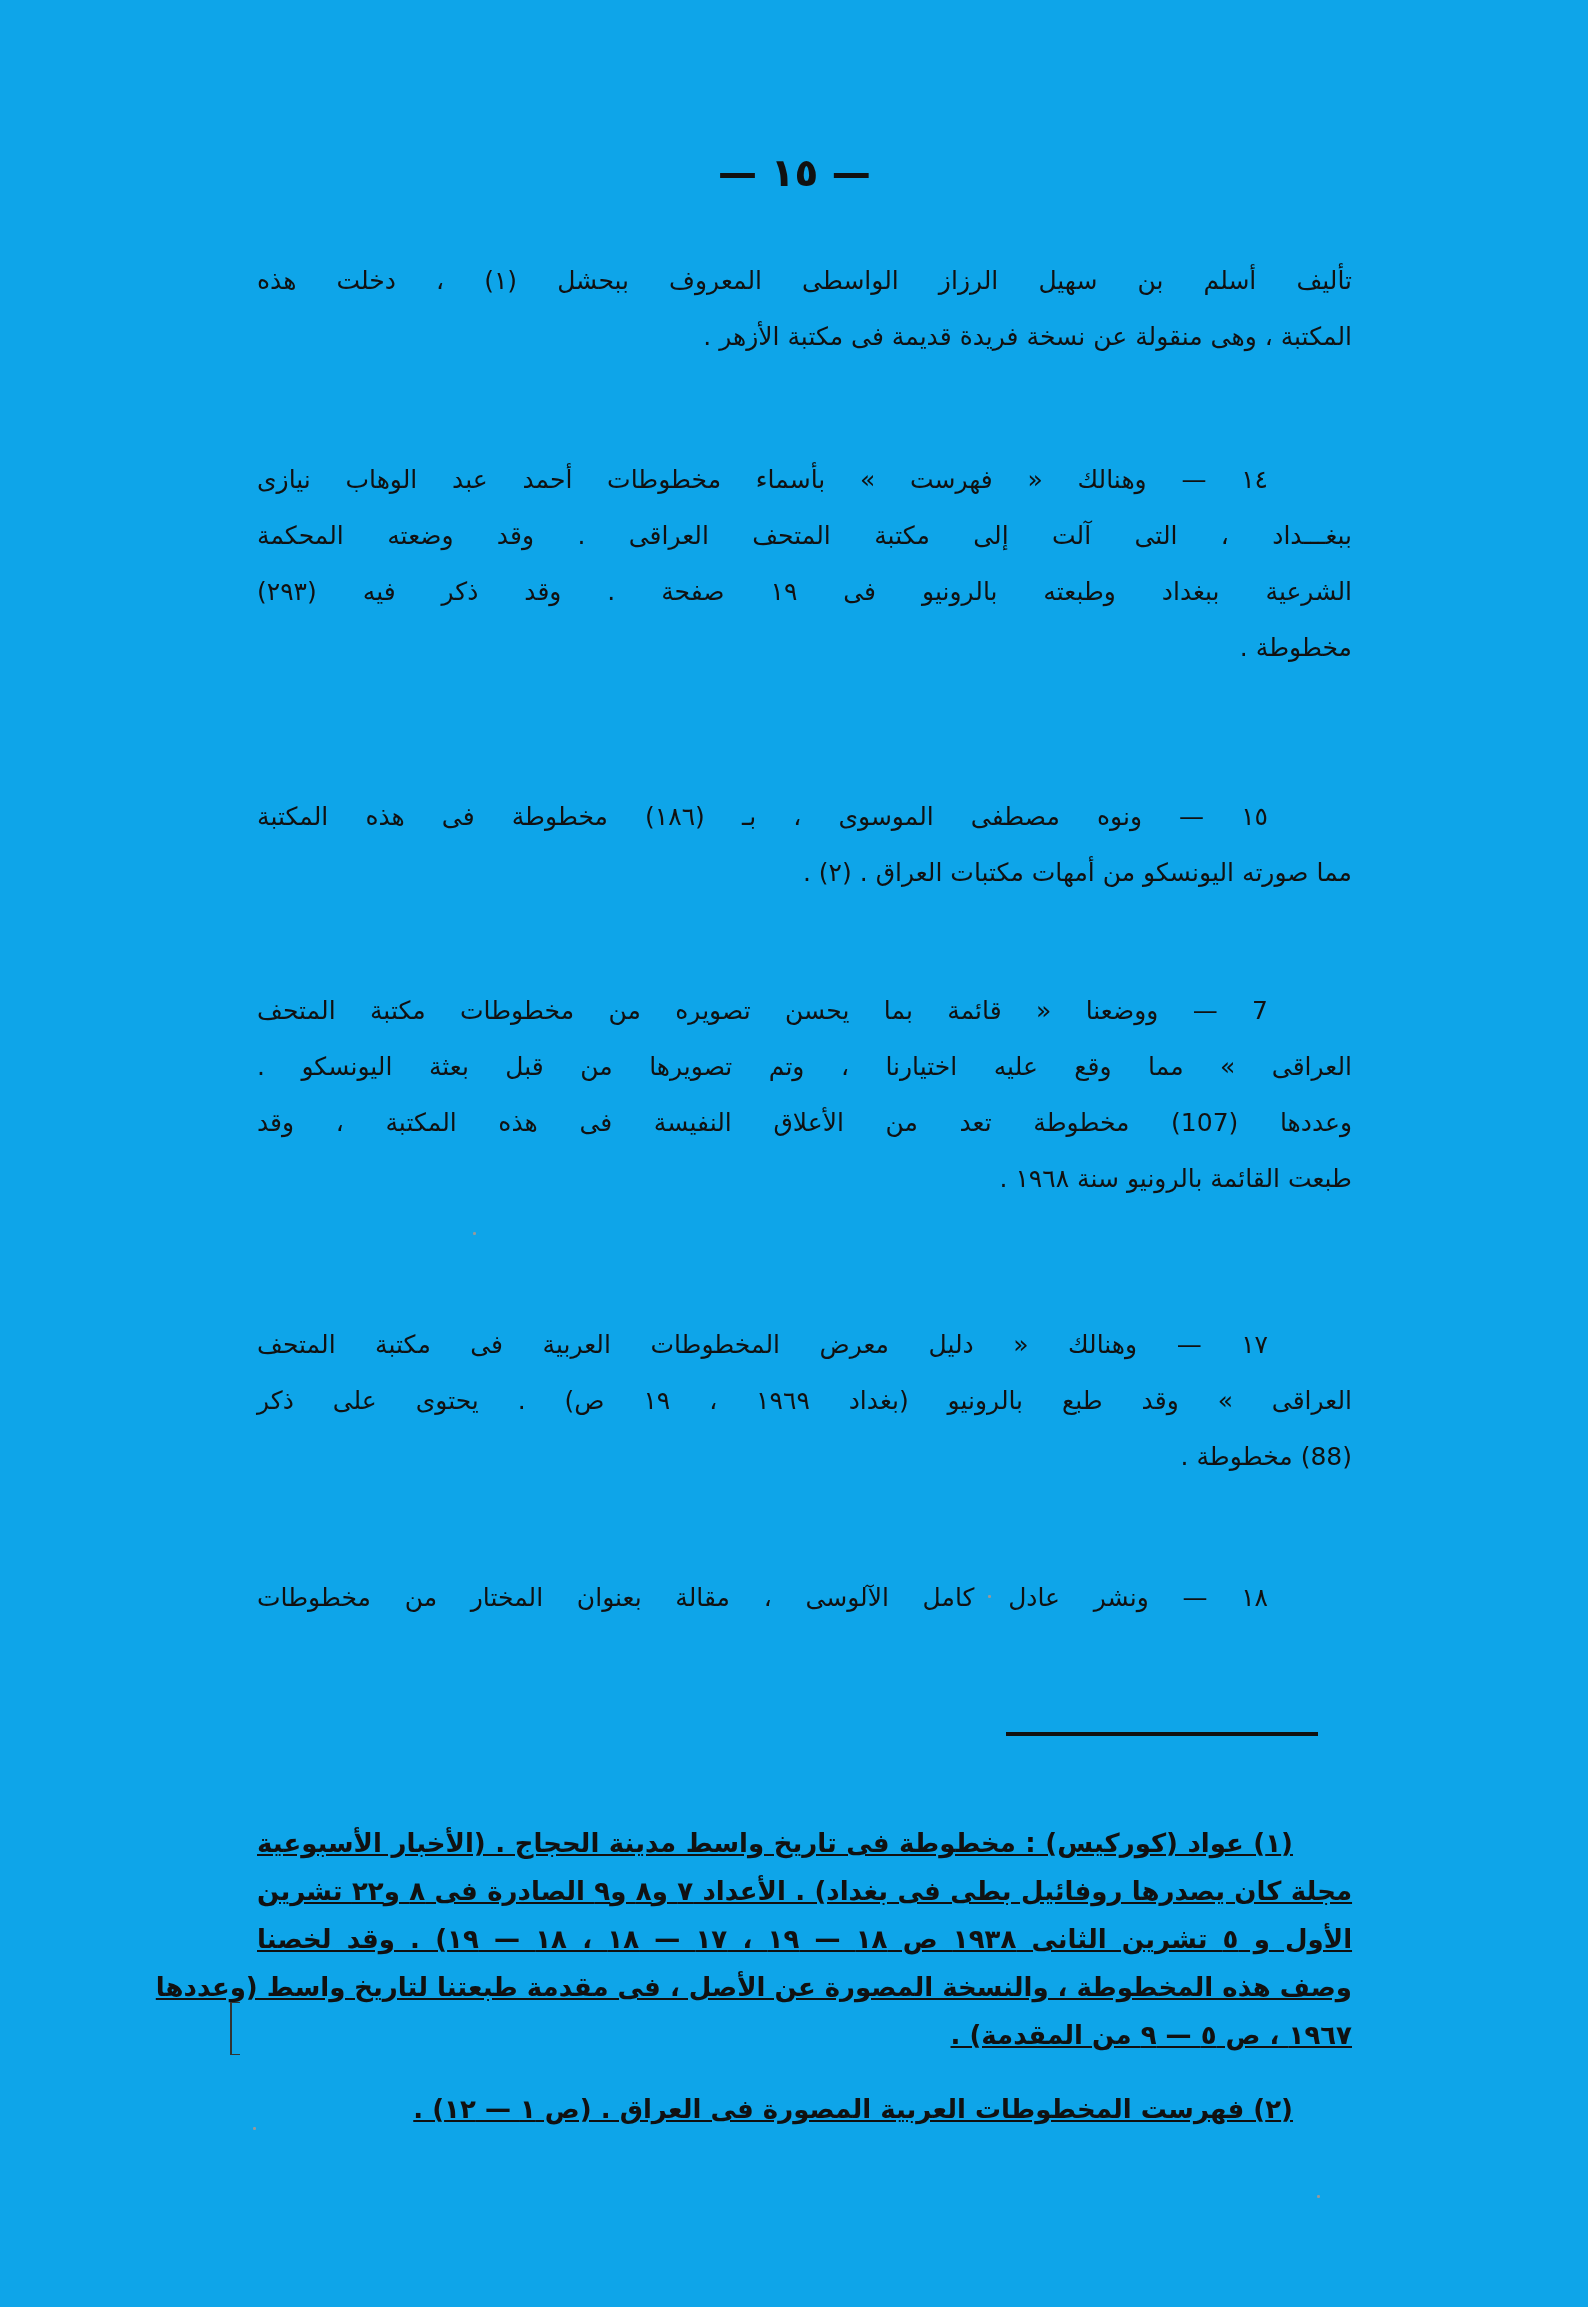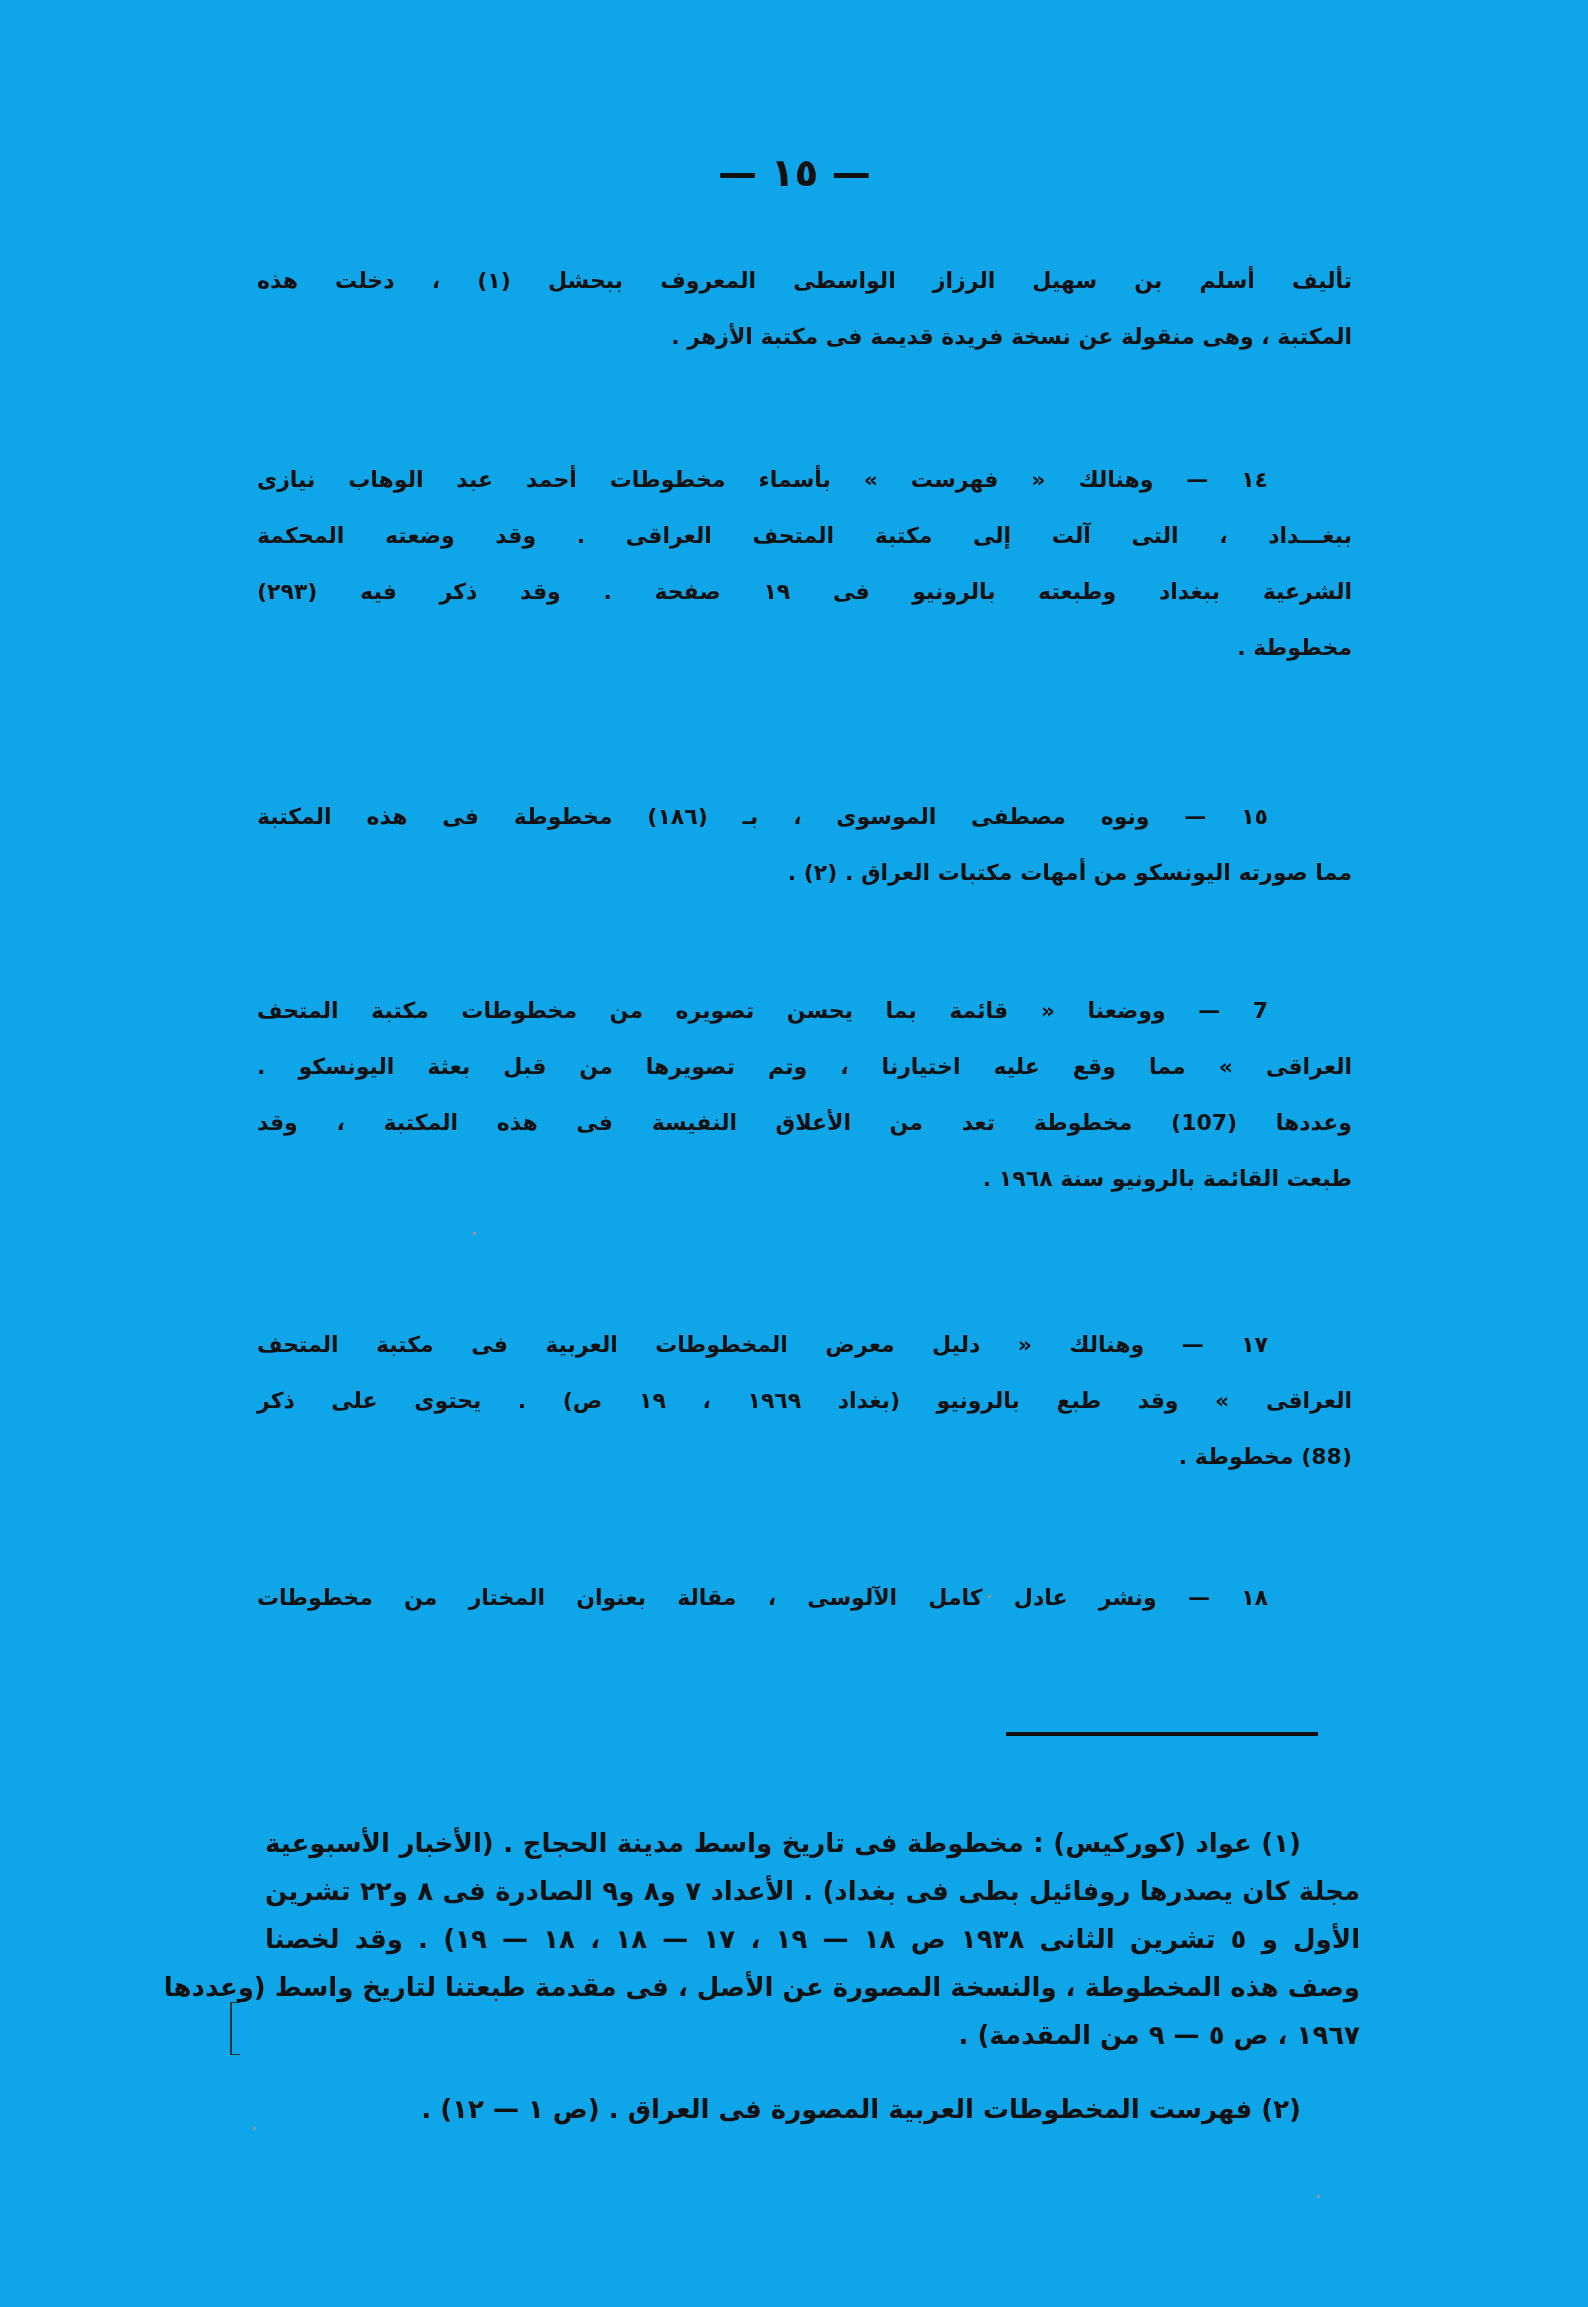--- a/index.html
+++ b/index.html
@@ -33,22 +33,22 @@
     direction: rtl;
     letter-spacing: 1.7px;
   }
   .body-text {
     position: absolute;
     left: 257px;
     width: 1095px;
     direction: rtl;
     text-align: justify;
     text-align-last: right;
-    font-size: 22px;
-    font-weight: bold;
+    font-size: 25px;
+    font-weight: normal;
     line-height: 56px;
   }
   .para {
     margin: 0;
   }
   .para .line {
     display: block;
     white-space: nowrap;
     text-align: justify;
     text-align-last: justify;
@@ -62,26 +62,27 @@
   .footnote-rule {
     position: absolute;
     left: 1006px;
     top: 1732px;
     width: 312px;
     height: 4.2px;
     background: #111111;
   }
   .footnotes {
     position: absolute;
-    left: 265px;
+    left: 257px;
     width: 1095px;
     direction: rtl;
     font-size: 26px;
     font-weight: bold;
     line-height: 48px;
+    text-decoration: underline;
   }
   .footnote .line {
     display: block;
     white-space: nowrap;
     text-align: justify;
     text-align-last: justify;
   }
   .footnote .line.last {
     text-align-last: right;
   }

